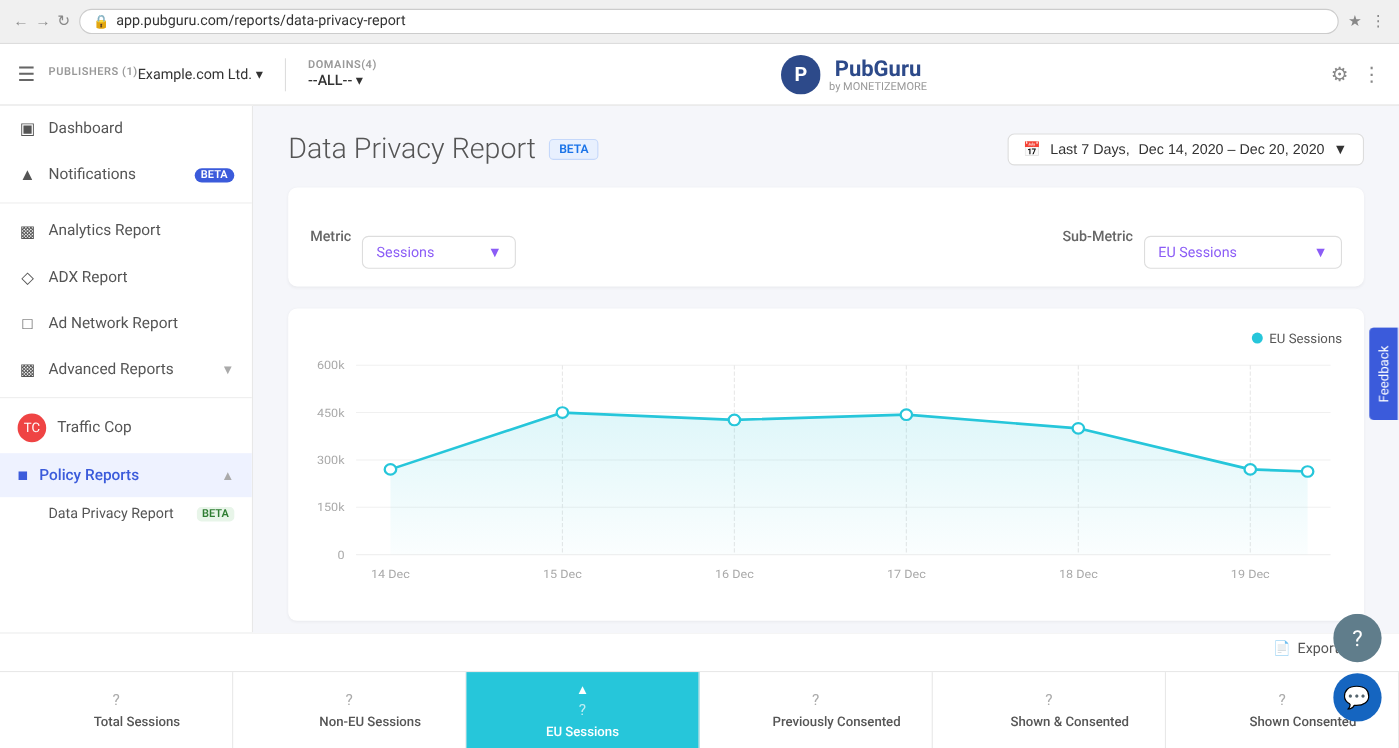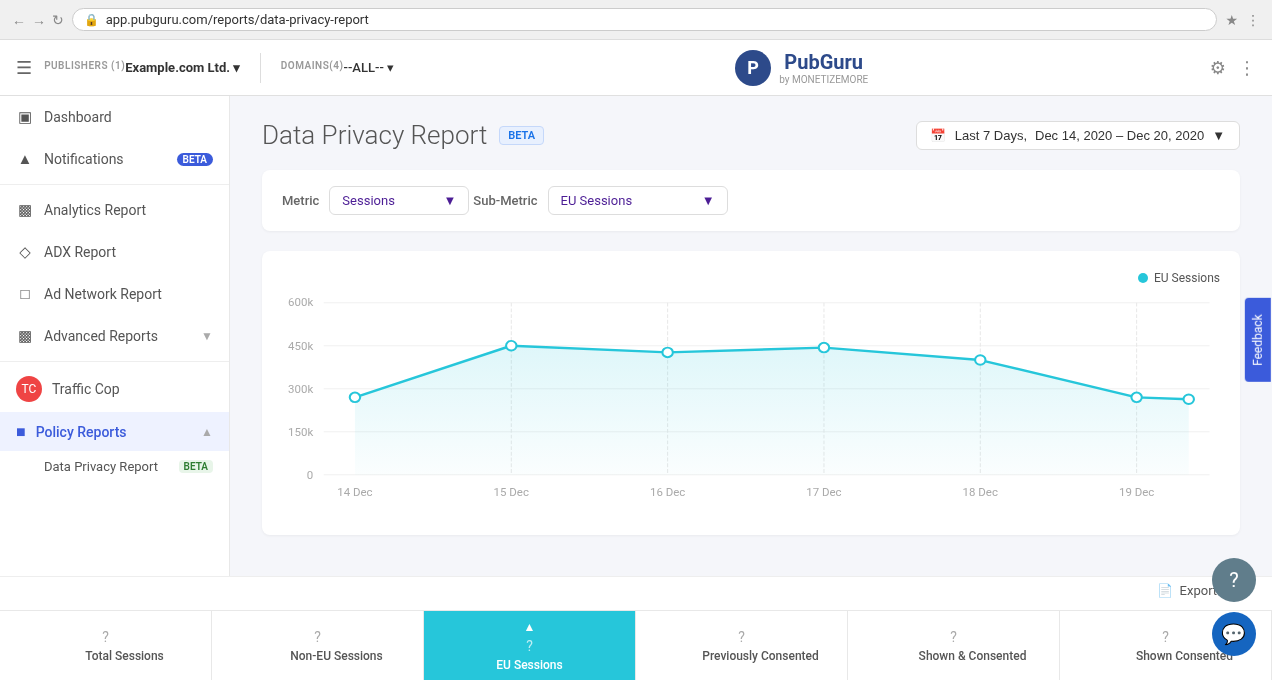--- a/index.html
+++ b/index.html
@@ -40,23 +40,23 @@
       padding: 0 16px;
       height: 56px;
       display: flex;
       align-items: center;
       justify-content: space-between;
     }
     .header-left { display: flex; align-items: center; gap: 12px; }
     .hamburger { color: #666; font-size: 18px; cursor: pointer; }
     .publisher-selector { display: flex; flex-direction: row; }
     .publisher-label { font-size: 10px; color: #999; text-transform: uppercase; font-weight: 600; letter-spacing: 0.5px; }
-    .publisher-value { font-size: 13px; color: #333; font-weight: 700; cursor: pointer; }
+    .publisher-value { font-size: 13px; color: #333; font-weight: 400; cursor: pointer; }
     .divider-v { width: 1px; height: 30px; background: #ddd; margin: 0 8px; }
-    .domain-selector { display: flex; flex-direction: row; }
+    .domain-selector { display: flex; flex-direction: column; }
     .domain-label { font-size: 10px; color: #999; text-transform: uppercase; font-weight: 600; letter-spacing: 0.5px; }
     .domain-value { font-size: 13px; color: #333; font-weight: 500; cursor: pointer; }
     .logo { display: flex; align-items: center; gap: 8px; }
     .logo-text { display: flex; flex-direction: column; text-align: center; }
     .logo-main { font-size: 20px; font-weight: 700; color: #2d4a8a; }
     .logo-sub { font-size: 10px; color: #999; }
     .header-right { display: flex; align-items: center; gap: 12px; }
     .settings-icon { color: #888; font-size: 18px; cursor: pointer; }
 
     
@@ -190,35 +190,37 @@
     
     .metrics-row {
       display: flex;
       align-items: center;
       gap: 4px;
       margin-bottom: 20px;
       background: white;
       border-radius: 8px;
       padding: 16px 20px;
       box-shadow: 0 1px 3px rgba(0,0,0,0.05);
+      justify-content: space-between;
     }
     .metric-group { display: flex; align-items: center; gap: 10px; }
     .metric-label { font-size: 13px; color: #666; font-weight: 500; }
     .metric-select {
       display: flex;
       align-items: center;
       gap: 6px;
       border: 1px solid #ddd;
       border-radius: 6px;
       padding: 6px 12px;
       background: white;
       cursor: pointer;
       font-size: 13px;
-      color: #4c1d95;
+      color: #8b5cf6;
       min-width: 140px;
+      margin-top: 28px;
     }
     .metric-select-large { min-width: 180px; }
 
     
     .chart-container {
       background: white;
       border-radius: 8px;
       padding: 20px;
       box-shadow: 0 1px 3px rgba(0,0,0,0.05);
       margin-bottom: 0;

